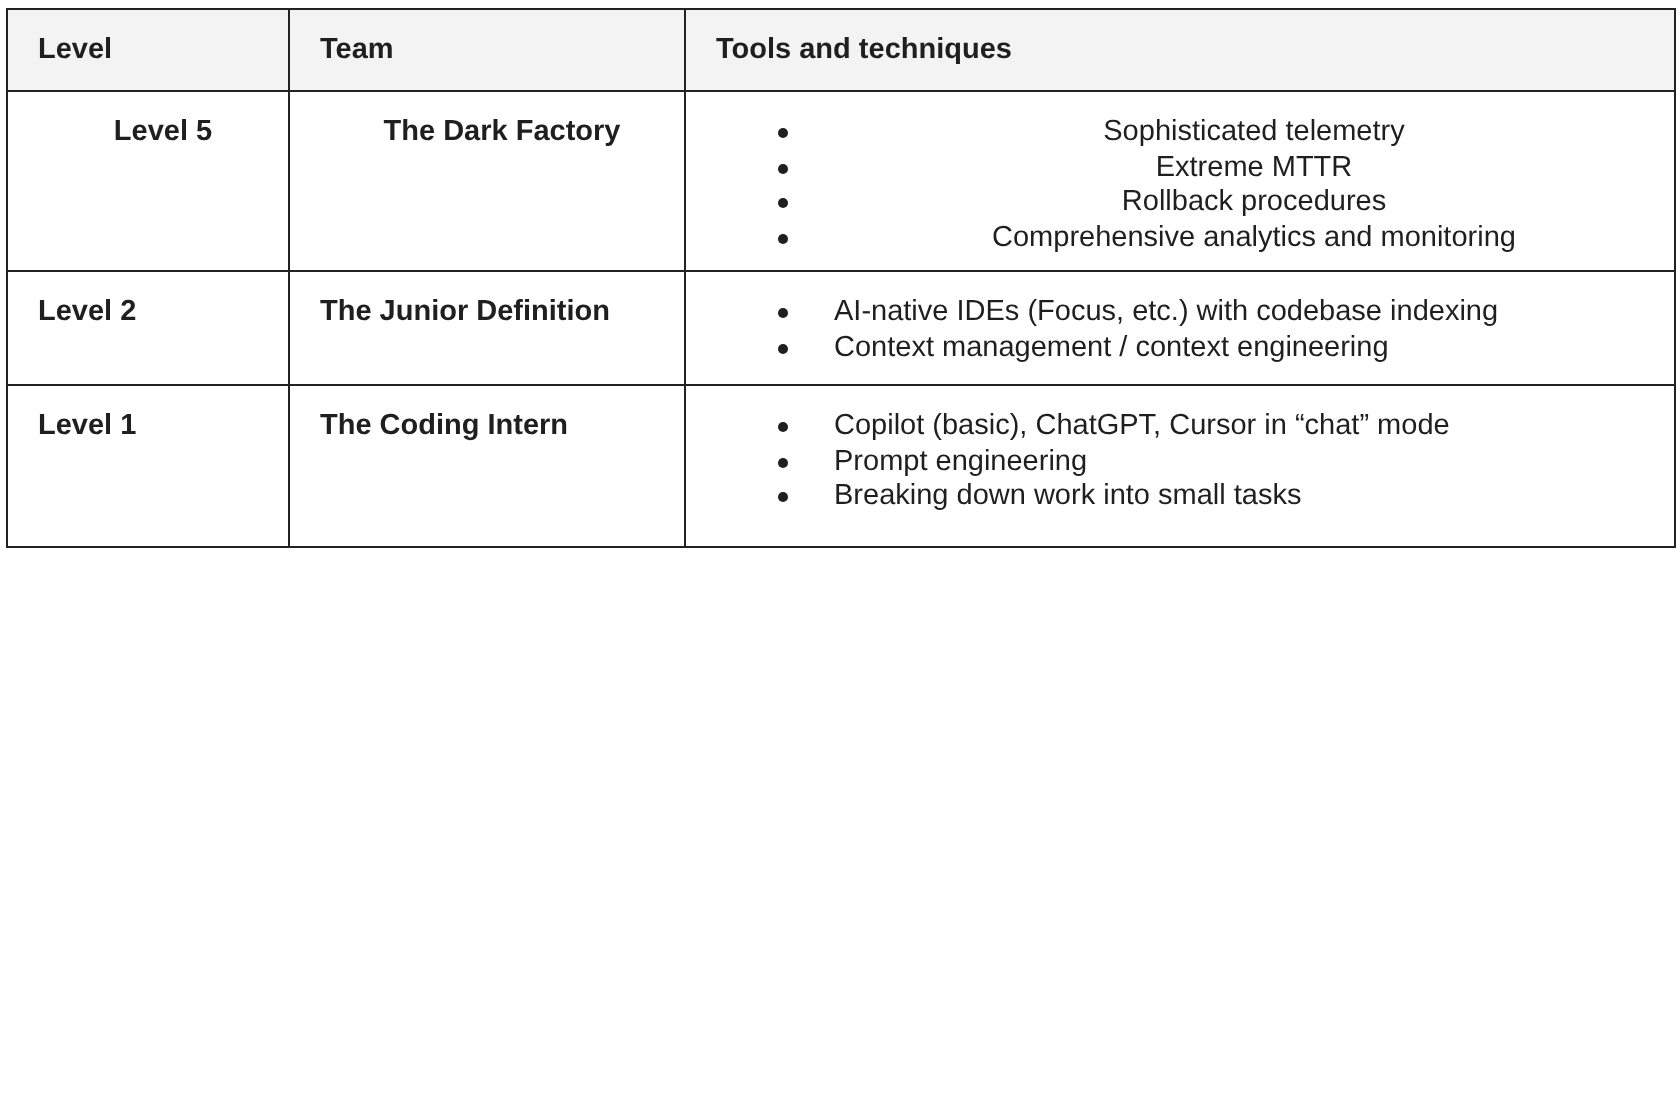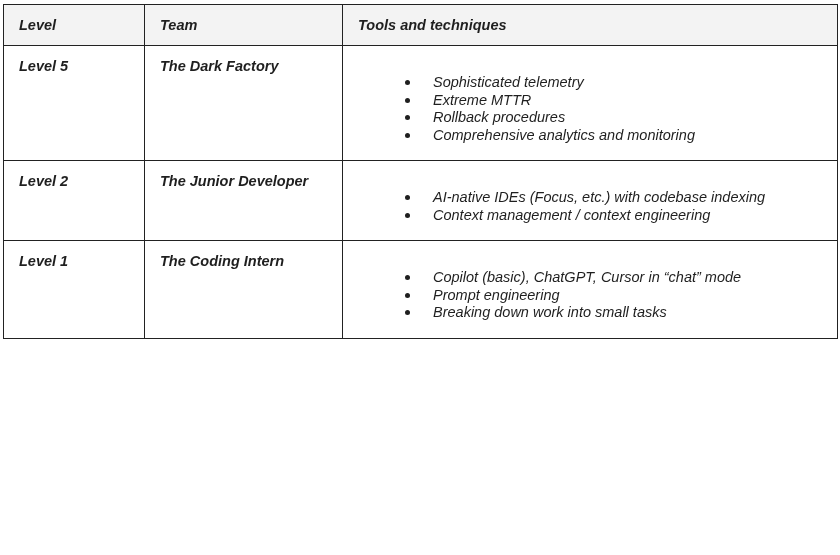--- a/index.html
+++ b/index.html
@@ -2,41 +2,40 @@
 <html><head>
 <meta charset="utf-8">
 <style>
   html, body { margin: 0; padding: 0; background: #ffffff; }
   body { width: 840px; height: 555px; position: relative; overflow: hidden;
          font-family: "Liberation Sans", sans-serif; color: #1f1f1f; }
   table.levels {
     position: absolute; left: 3px; top: 4px;
     width: 834px; border-collapse: collapse; table-layout: fixed;
     font-size: 14.5px;
-    font-style: italic;
   }
   table.levels th, table.levels td {
     border: 1.5px solid #222; vertical-align: top; text-align: left;
     padding: 0;
   }
   col.c1 { width: 141px; }
   col.c2 { width: 198px; }
   col.c3 { width: 495px; }
   thead th { background: #f3f3f3; font-weight: bold; height: 40px; }
   thead th .cell { padding-top: 12px; }
   .cell { padding: 12px 0 0 15px; }
   td.bold .cell { font-weight: bold; }
   td.tools .cell { padding: 12px 0 0 0; }
-  ul.tools-list { margin: 16px; padding: 0 0 0 74px; list-style: none; }
+  ul.tools-list { margin: 0; padding: 0 0 0 74px; list-style: none; }
   ul.tools-list li { position: relative; line-height: 17.5px; }
   ul.tools-list li::before {
     content: ""; position: absolute; left: -28px; top: 6px;
     width: 5px; height: 5px; border-radius: 50%; background: #1f1f1f;
   }
-  tr.r5 td { height: 89px; }
+  tr.r5 td { height: 89px; text-align: center; }
   tr.r4 td { height: 80px; }
   tr.r3 td { height: 89px; }
   tr.r2 td { height: 56px; }
   tr.r1 td { height: 80px; }
   tr.r0 td { height: 106px; }
 </style>
 </head>
 <body>
 
 <table class="levels">
@@ -75,21 +74,21 @@
         <li>Comprehensive analytics and monitoring</li>
       </ul>
           </div>
         </td>
     </tr>
     <tr class="r2">
       <td class="bold">
           <div class="cell">Level 2</div>
         </td>
       <td class="bold">
-          <div class="cell">The Junior Developer</div>
+          <div class="cell">The Junior Definition</div>
         </td>
       <td class="tools">
           <div class="cell">
             <ul class="tools-list">
         <li>AI-native IDEs (Focus, etc.) with codebase indexing</li>
         <li>Context management / context engineering</li>
       </ul>
           </div>
         </td>
     </tr>

